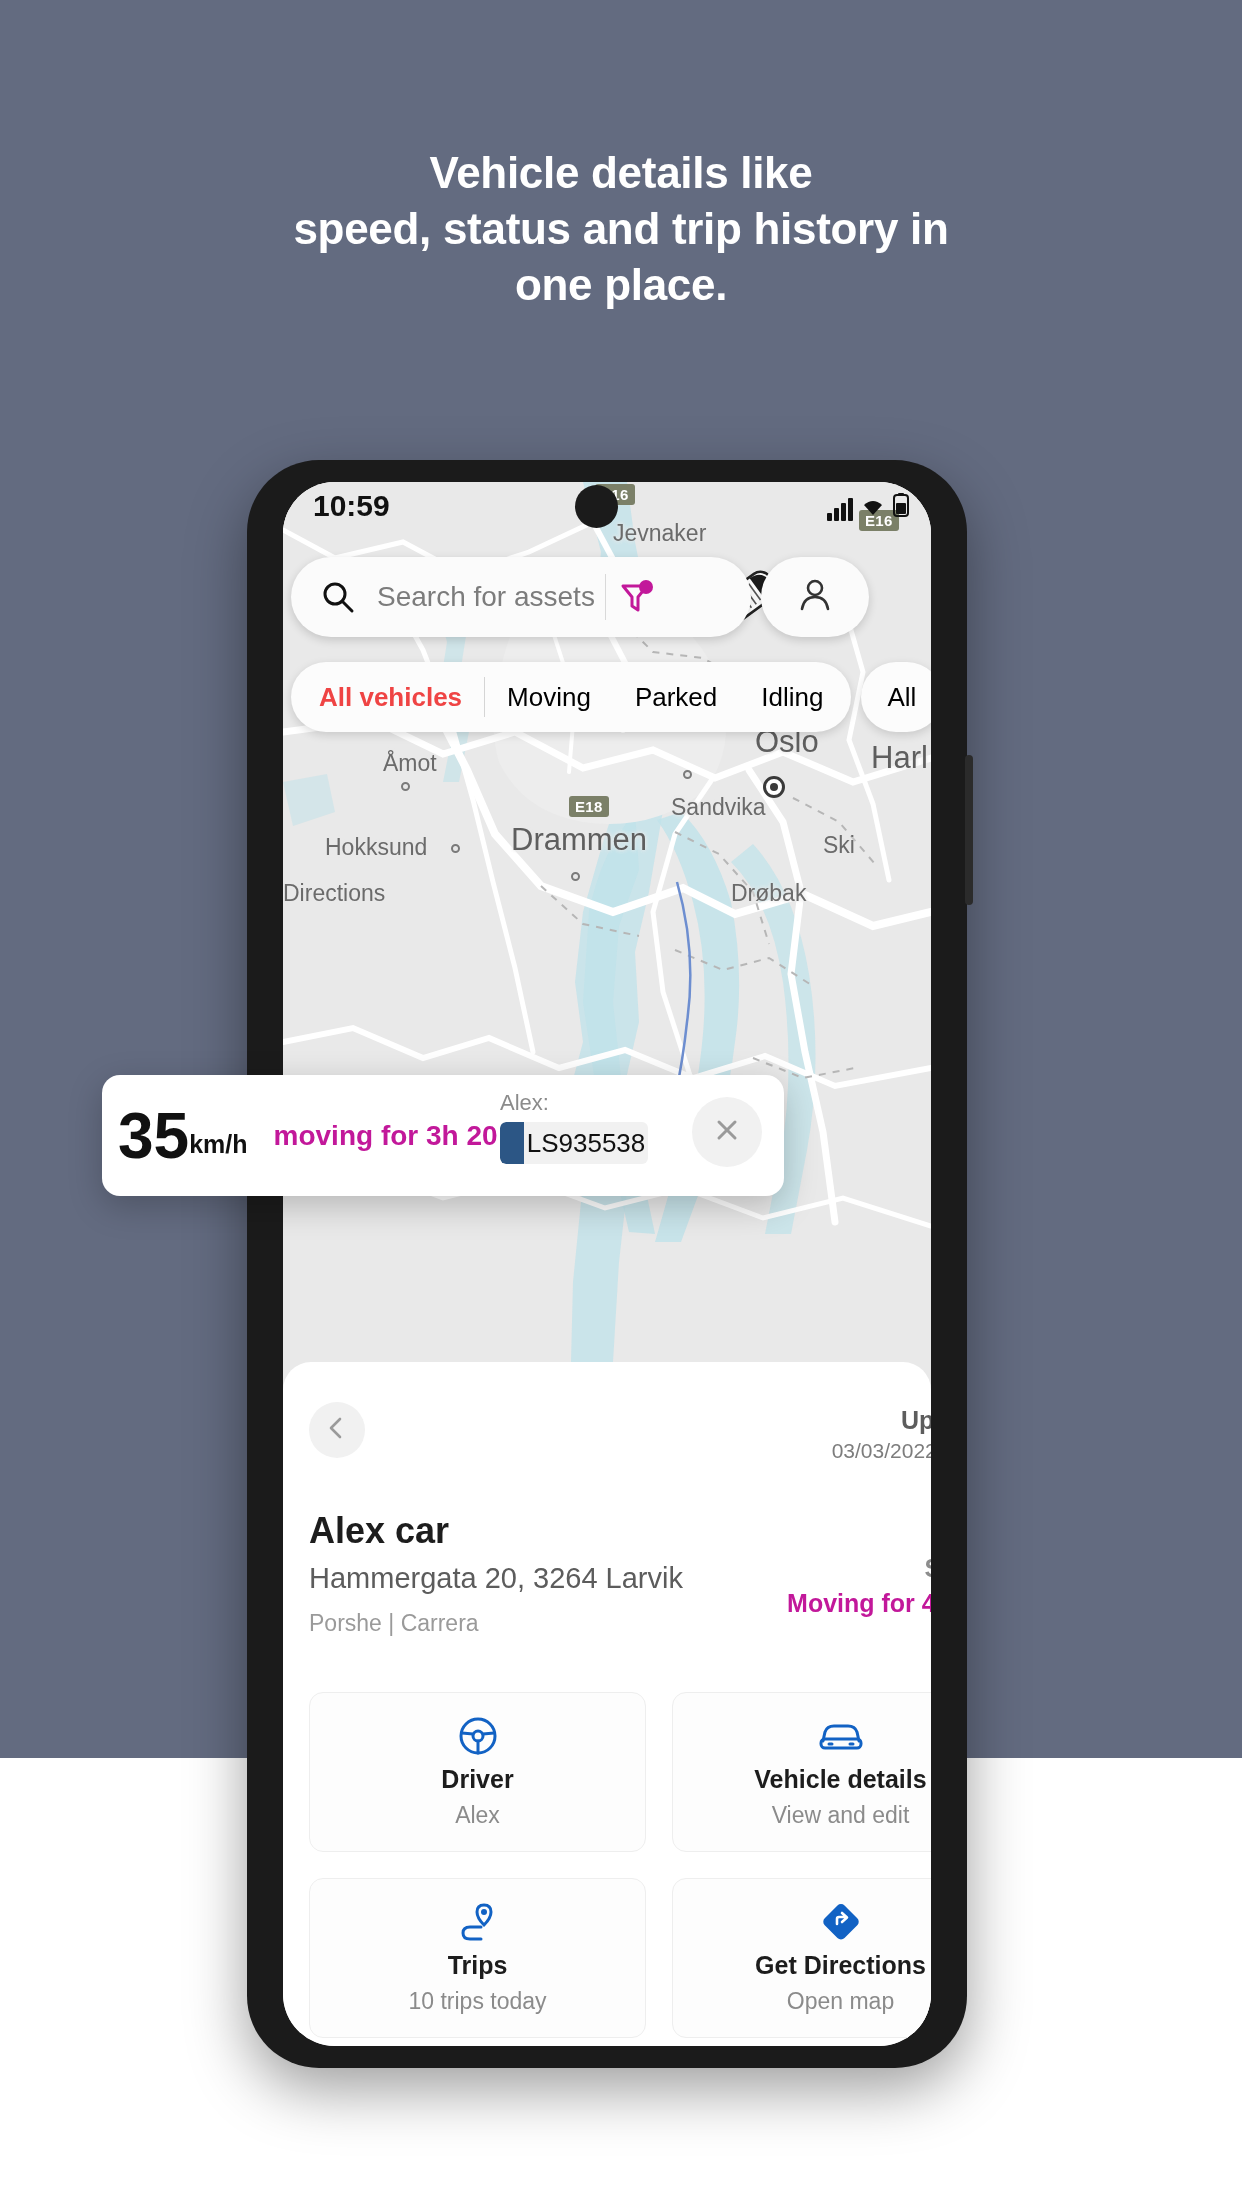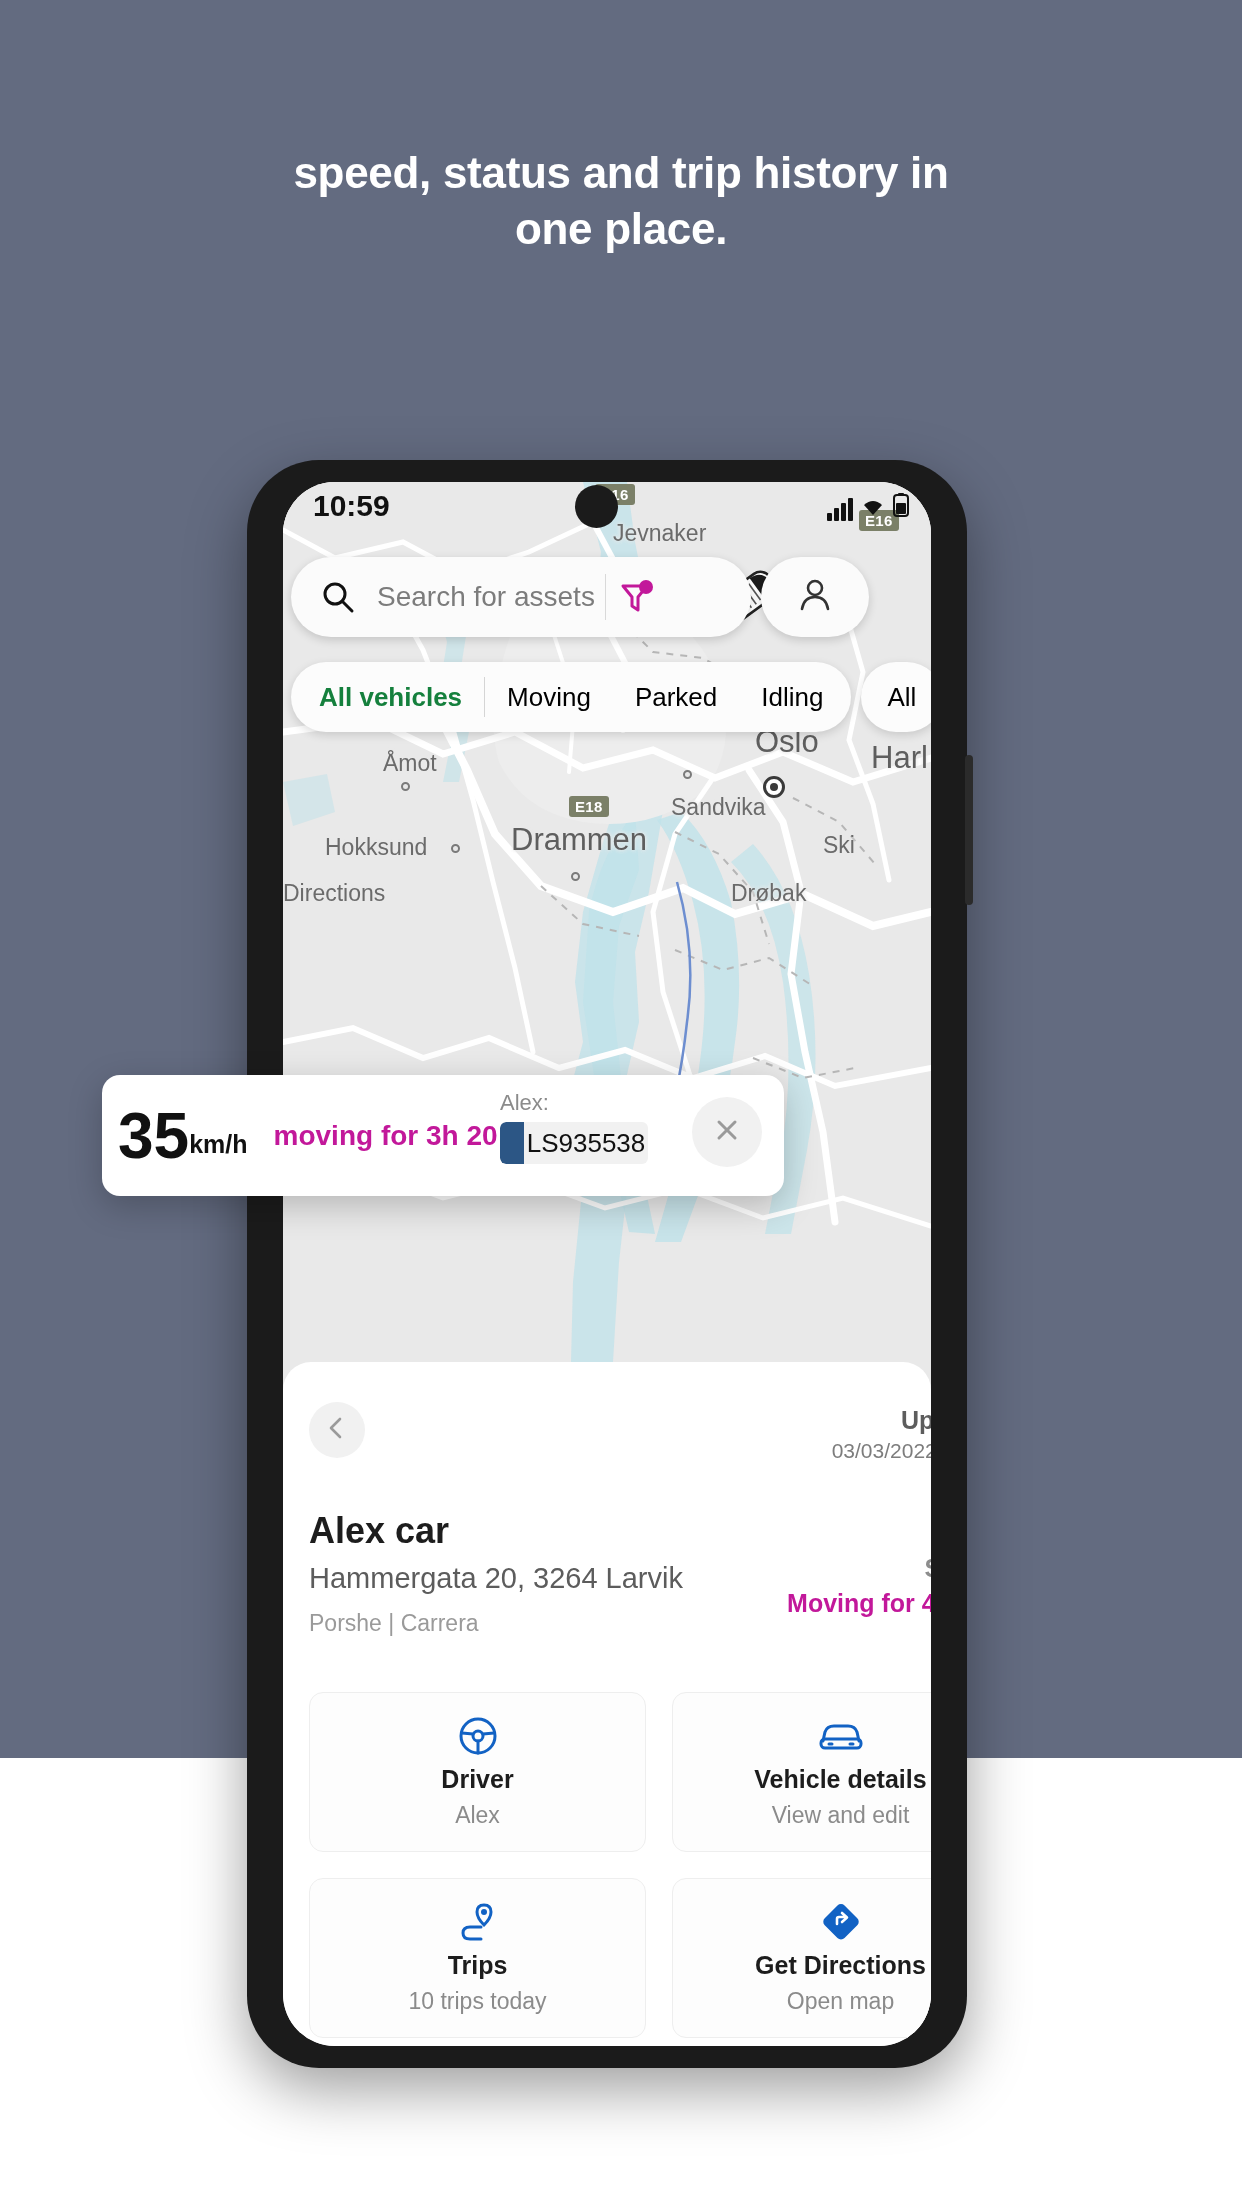--- a/index.html
+++ b/index.html
@@ -126,21 +126,21 @@
   #chips-row {
     position:absolute; left:8px; top:180px; width:720px; height:70px;
     display:flex; gap:10px; z-index:5;
   }
   #chips-main {
     height:70px; background:#fcfcfc; border-radius:35px;
     display:flex; align-items:center; padding:0 6px;
     box-shadow:0 3px 10px rgba(0,0,0,.14);
   }
   .chip { font-size:26px; color:#000000; padding:0 22px; white-space:nowrap; }
-  .chip.active { color:#15803d; font-weight:bold; }
+  .chip.active { color:#ef4444; font-weight:bold; }
   .chip-div { width:1px; height:40px; background:#d5d5d5; }
   #chips-extra {
     height:70px; background:#fcfcfc; border-radius:35px;
     display:flex; align-items:center; padding:0 26px;
     box-shadow:0 3px 10px rgba(0,0,0,.14);
   }
 
   
   #sheet {
     position:absolute; left:0; top:880px; width:648px; height:684px;
@@ -218,20 +218,21 @@
     display:flex; align-items:center; justify-content:center;
   }
 </style>
 </head>
 <body>
 
 <div id="bg-slate"></div>
 <div id="bg-white"></div>
 
 <div id="headline">
+  <span class="ln">Vehicle details like</span>
   <span class="ln">speed, status and trip history in</span>
   <span class="ln">one place.</span>
 </div>
 
 <div id="phone">
   <div id="phone-side-btn"></div>
   <div id="screen">
 
     <div id="map">
       <svg width="648" height="880" viewBox="0 0 648 880">

